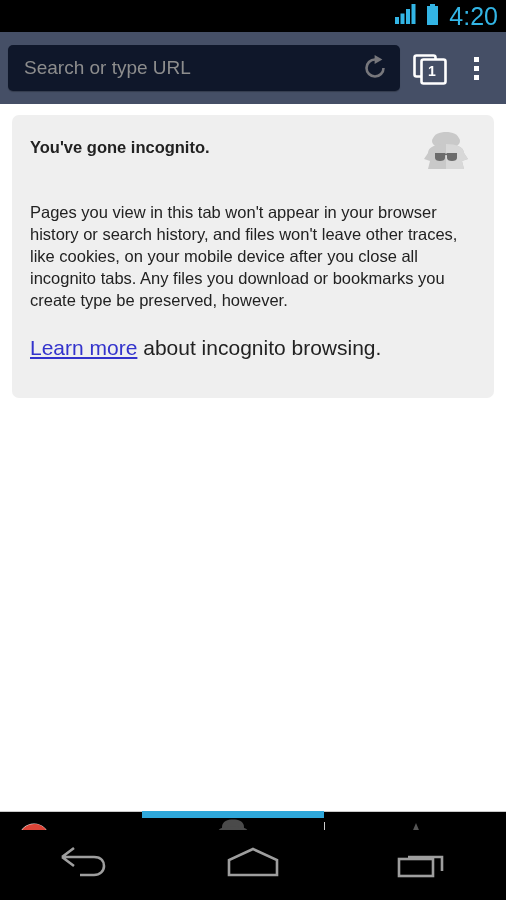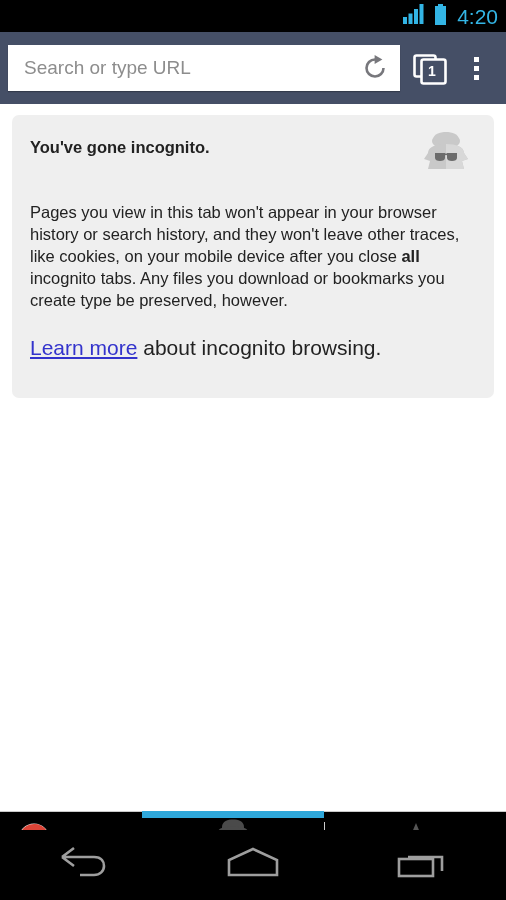--- a/index.html
+++ b/index.html
@@ -17,40 +17,40 @@
     width:506px; height:32px;
     background:#000000;
     display:flex; align-items:center; justify-content:flex-end;
     padding-right:8px;
   }
   .status-icons { display:flex; align-items:center; gap:7px; }
   .signal-icon { display:block; }
   .battery-icon { display:block; }
   .status-time {
     color:#33B5E5;
-    font-size:21px;
+    font-size:25px;
     letter-spacing:0px;
     line-height:1;
     margin-left:3px;
     font-family:"Liberation Sans", sans-serif;
   }
 
   
   .toolbar {
     position:absolute; top:32px; left:0;
     width:506px; height:72px;
     background:#454F66;
     display:flex; align-items:center;
     padding:0 8px;
   }
   .omnibox {
     flex:1 1 auto;
     height:46px;
-    background:#ffffff;
-    border-radius:0;
+    background:#0f172a;
+    border-radius:5px;
     display:flex; align-items:center;
     padding:0 8px 0 16px;
     margin-right:6px;
     box-shadow:0 1px 1px rgba(0,0,0,0.25);
   }
   .omnibox-placeholder {
     flex:1 1 auto;
     color:#8d8d8d;
     font-size:19px;
     white-space:nowrap;
@@ -112,21 +112,21 @@
     padding-top:3px;
   }
   .spy-icon { flex:0 0 auto; margin-top:-4px; margin-right:2px; }
   .card-para {
     font-size:16.5px;
     color:#222222;
     line-height:1.34;
     margin-top:20px;
     max-width:452px;
   }
-  .card-para b { font-weight:bold; }
+  .card-para b { font-weight:normal; }
   .card-link-line {
     font-size:21px;
     color:#222222;
     line-height:1.34;
     margin-top:22px;
   }
   .card-link {
     color:#3333cc;
     text-decoration:underline;
     cursor:pointer;
@@ -248,21 +248,21 @@
           <g fill="#6b6b6b">
             <path d="M15 22 L25 22 L25 27 C25 29 23 30 20 30 C17 30 15 29 15 27 Z"></path>
             <path d="M27 22 L37 22 L37 27 C37 29 35 30 32 30 C29 30 27 29 27 27 Z"></path>
             <rect x="24.5" y="22.5" width="3" height="1.6"></rect>
           </g>
         </svg>
       </span>
     </div>
 
     <div class="card-para">
-      <span>Pages you view in this tab won't appear in your browser history or search history, and they won't leave other traces, like cookies, on your mobile device after you close </span><b>all</b><span> incognito tabs. Any files you download or bookmarks you create type be preserved, however.</span>
+      <span>Pages you view in this tab won't appear in your browser history or search history, and files won't leave other traces, like cookies, on your mobile device after you close </span><b>all</b><span> incognito tabs. Any files you download or bookmarks you create type be preserved, however.</span>
     </div>
 
 
     <div class="card-link-line">
       <a class="card-link">Learn more</a><span> about incognito browsing.</span>
     </div>
 
   </div>
 </div>
 

